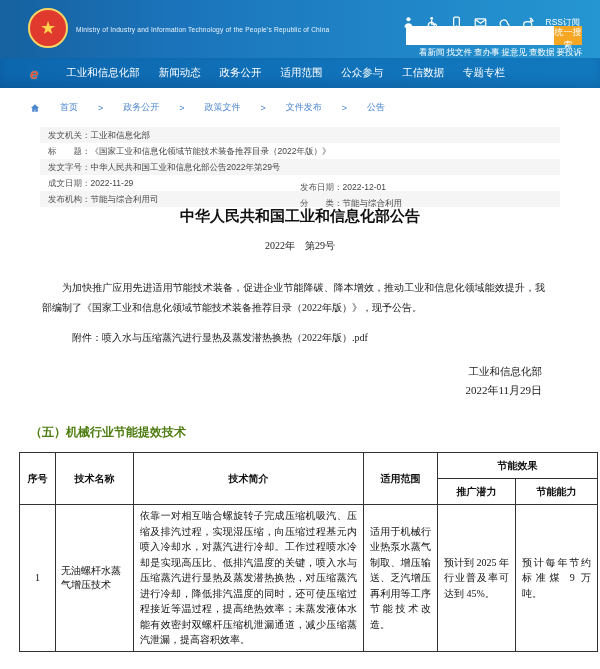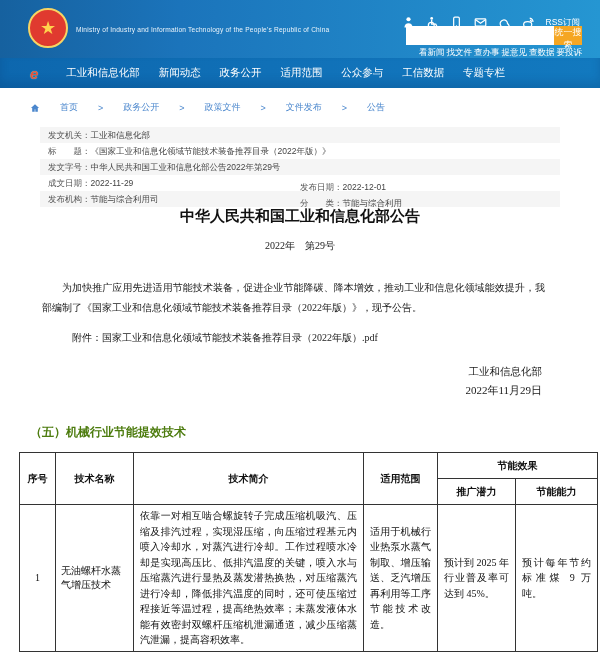--- a/index.html
+++ b/index.html
@@ -189,21 +189,21 @@
     <div class="meta-row">
       <span class="m-label">发布机构：</span><span class="m-value">节能与综合利用司</span>
       <span class="meta-pair2"><span class="m-label">分　　类：</span><span class="m-value">节能与综合利用</span></span>
     </div>
   </div>
 
   <div class="doc">
     <div class="doc-title">中华人民共和国工业和信息化部公告</div>
     <div class="doc-issue">2022年　第29号</div>
     <p class="doc-body">为加快推广应用先进适用节能技术装备，促进企业节能降碳、降本增效，推动工业和信息化领域能效提升，我部编制了《国家工业和信息化领域节能技术装备推荐目录（2022年版）》，现予公告。</p>
-    <div class="doc-attach">附件：国家工业和信息化领域节能技术装备推荐目录（2022年版）.pdf</div>
+    <div class="doc-attach">附件：喷入水与压缩蒸汽进行显热及蒸发潜热换热（2022年版）.pdf</div>
     <div class="doc-signer">工业和信息化部</div>
     <div class="doc-date">2022年11月29日</div>
   </div>
 
   <div class="section-title">（五）机械行业节能提效技术</div>
 
   <table class="tech">
     <colgroup>
       <col class="col-no">
         <col class="col-name">

